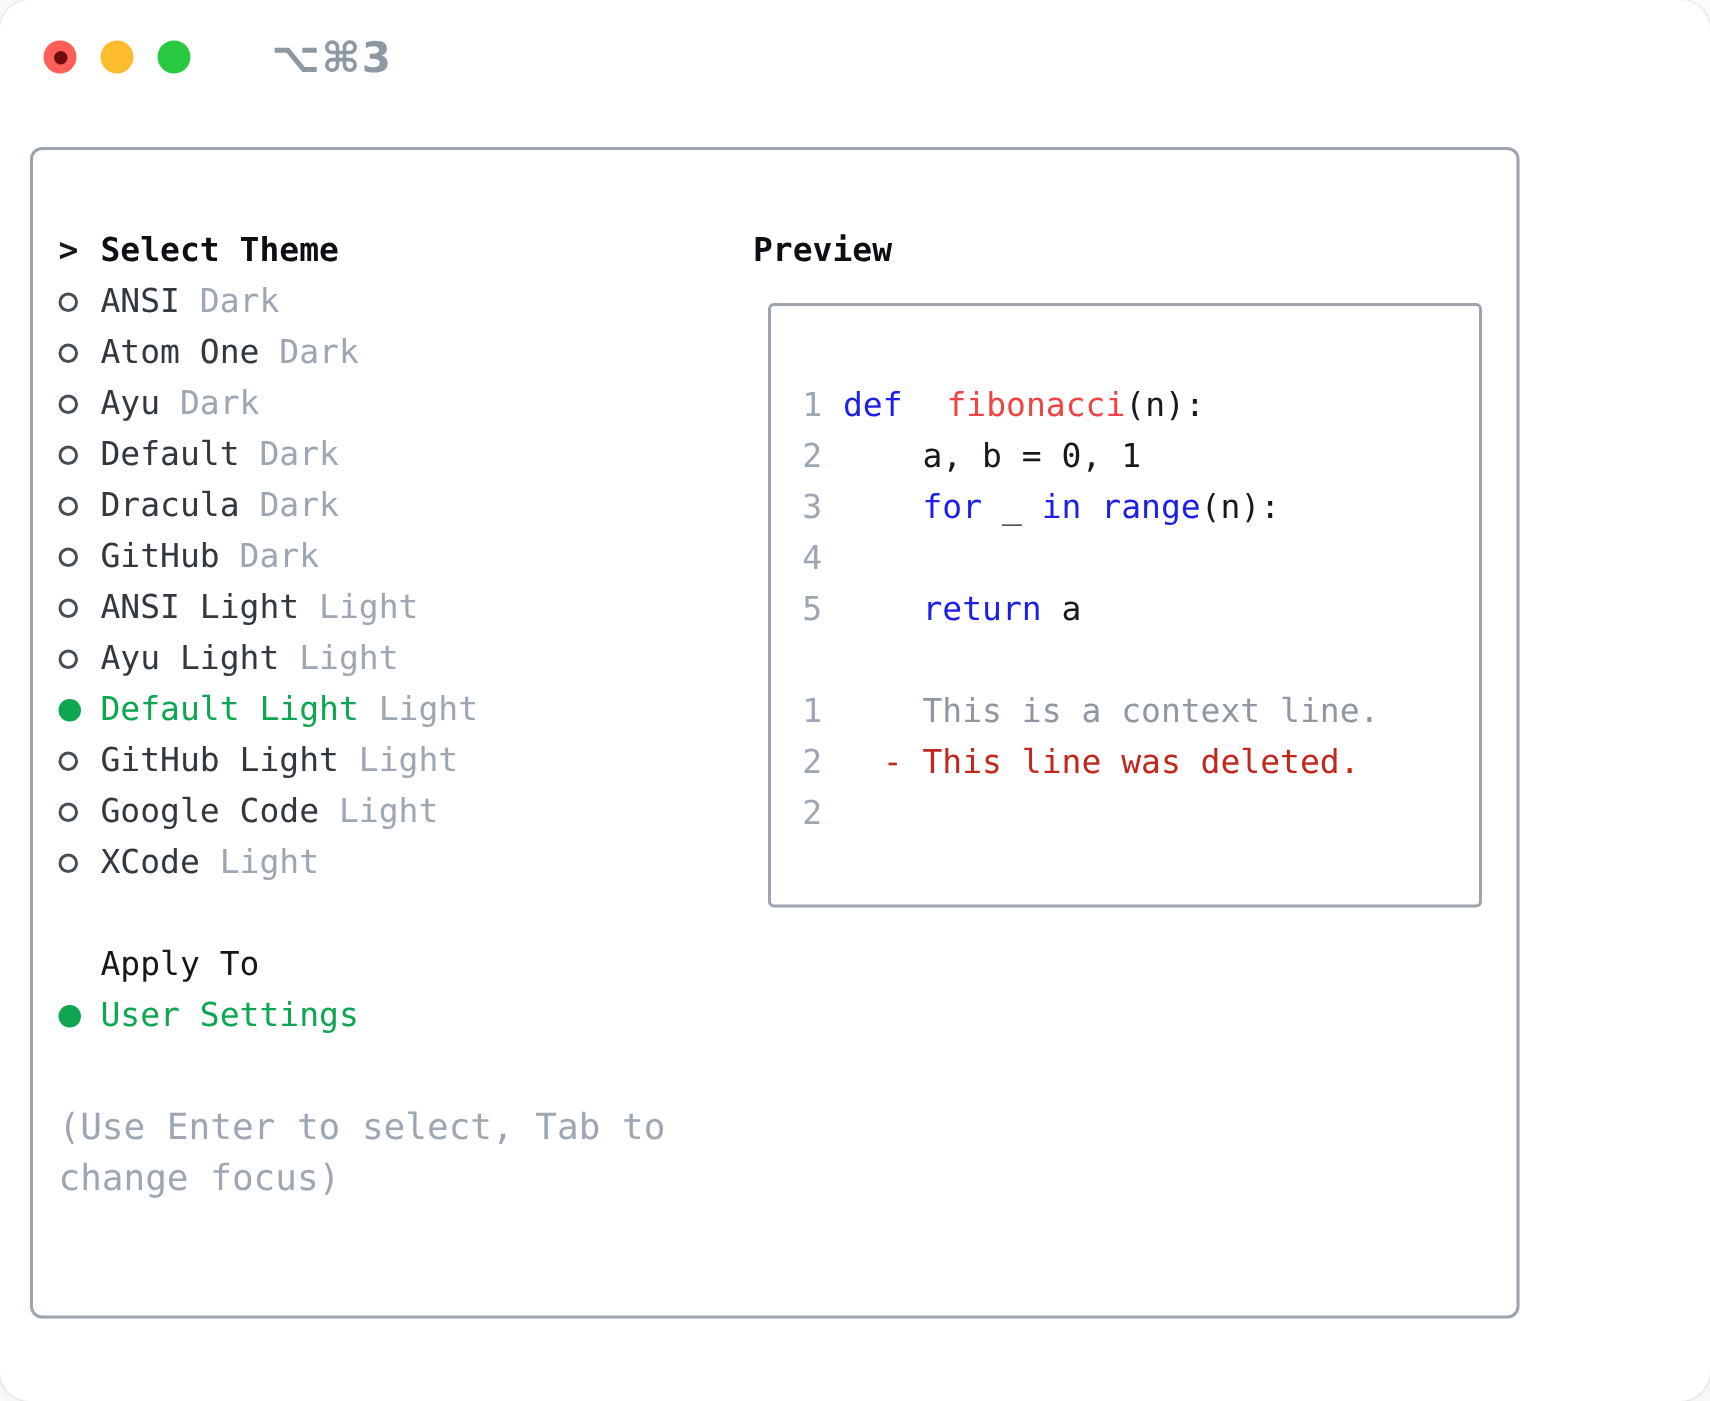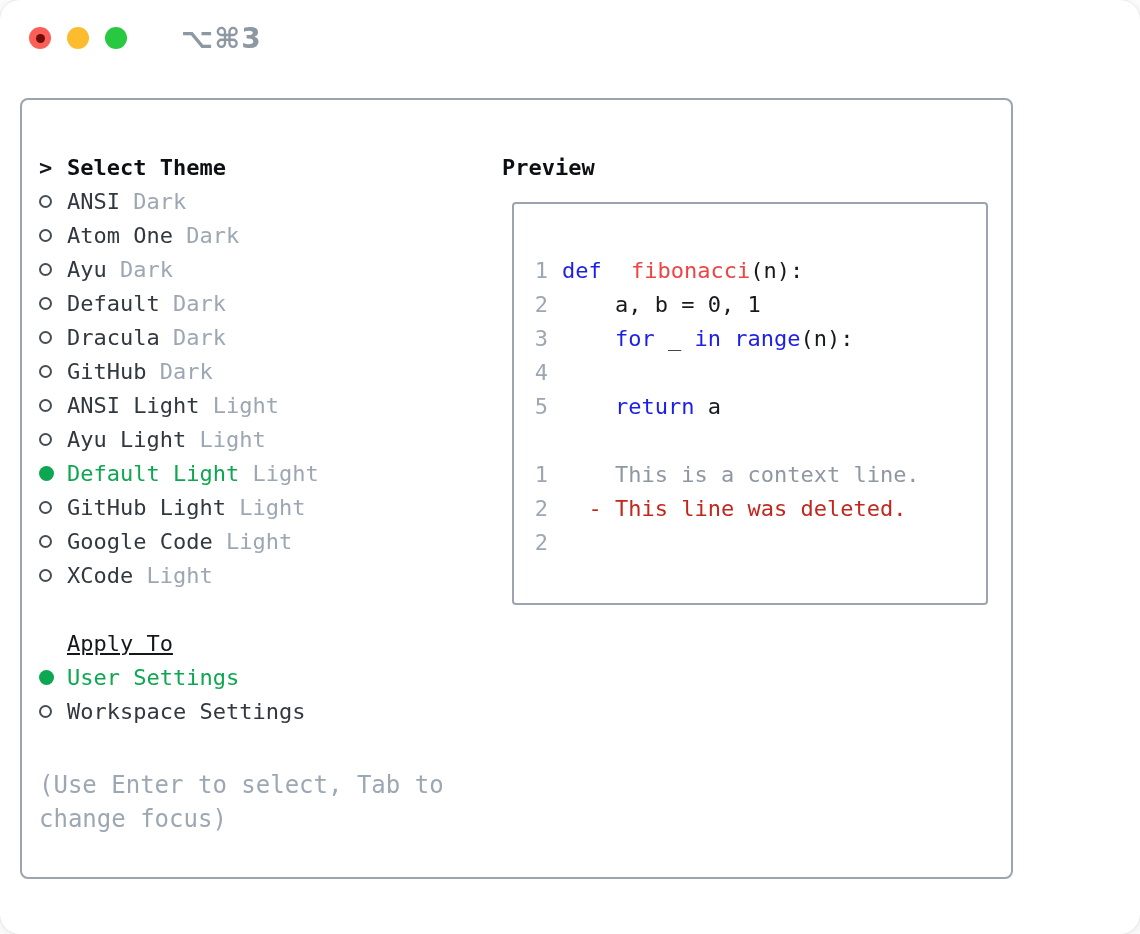--- a/index.html
+++ b/index.html
@@ -55,21 +55,21 @@
   .panel-title { font-weight: 700; color: #0c0f13; }
   .ring {
     width: 13px; height: 13px; border-radius: 50%;
     border: 2px solid #454d56; background: transparent;
   }
   .ring.filled { border: none; background: #0ca750; width: 15px; height: 15px; }
   .theme-name { color: #31383f; }
   .theme-name.selected { color: #0ca750; }
   .theme-tag { color: #9ca7b3; }
   .apply-title-row { margin-top: 34px; }
-  .apply-title { color: #14181d; text-decoration: underline; }
+  .apply-title { color: #14181d; }
   .apply-name { color: #31383f; }
   .apply-name.selected { color: #0ca750; }
   .help {
     margin-top: 40px;
     font-size: 24px; line-height: 34px;
     color: #9ca7b3;
     width: 410px;
   }
 
   
@@ -130,21 +130,20 @@
           <div class="row"><span class="marker-col"><span class="ring"></span></span><span class="theme-name">XCode </span><span class="theme-tag">Light</span></div>
         </div>
 
       <div class="row apply-title-row">
         <span class="marker-col"></span>
         <span class="apply-title">Apply To</span>
       </div>
 
       <div id="apply-list">
           <div class="row"><span class="marker-col"><span class="ring filled"></span></span><span class="apply-name selected">User Settings</span></div>
-          <div class="row"><span class="marker-col"><span class="ring"></span></span><span class="apply-name">Workspace Settings</span></div>
         </div>
 
       <div class="help">(Use Enter to select, Tab to change focus)</div>
     </div>
 
     <div class="preview-heading">Preview</div>
 
     <div class="preview-box">
       <div id="preview-lines">
           <div class="code-line"><span class="lineno" style="color: rgb(156, 167, 179);">1</span><span style="color: rgb(28, 31, 232);">def </span><span style="color: #ef4444; margin-left: 16px;">fibonacci</span><span style="color: rgb(22, 25, 29);">(n):</span></div>

